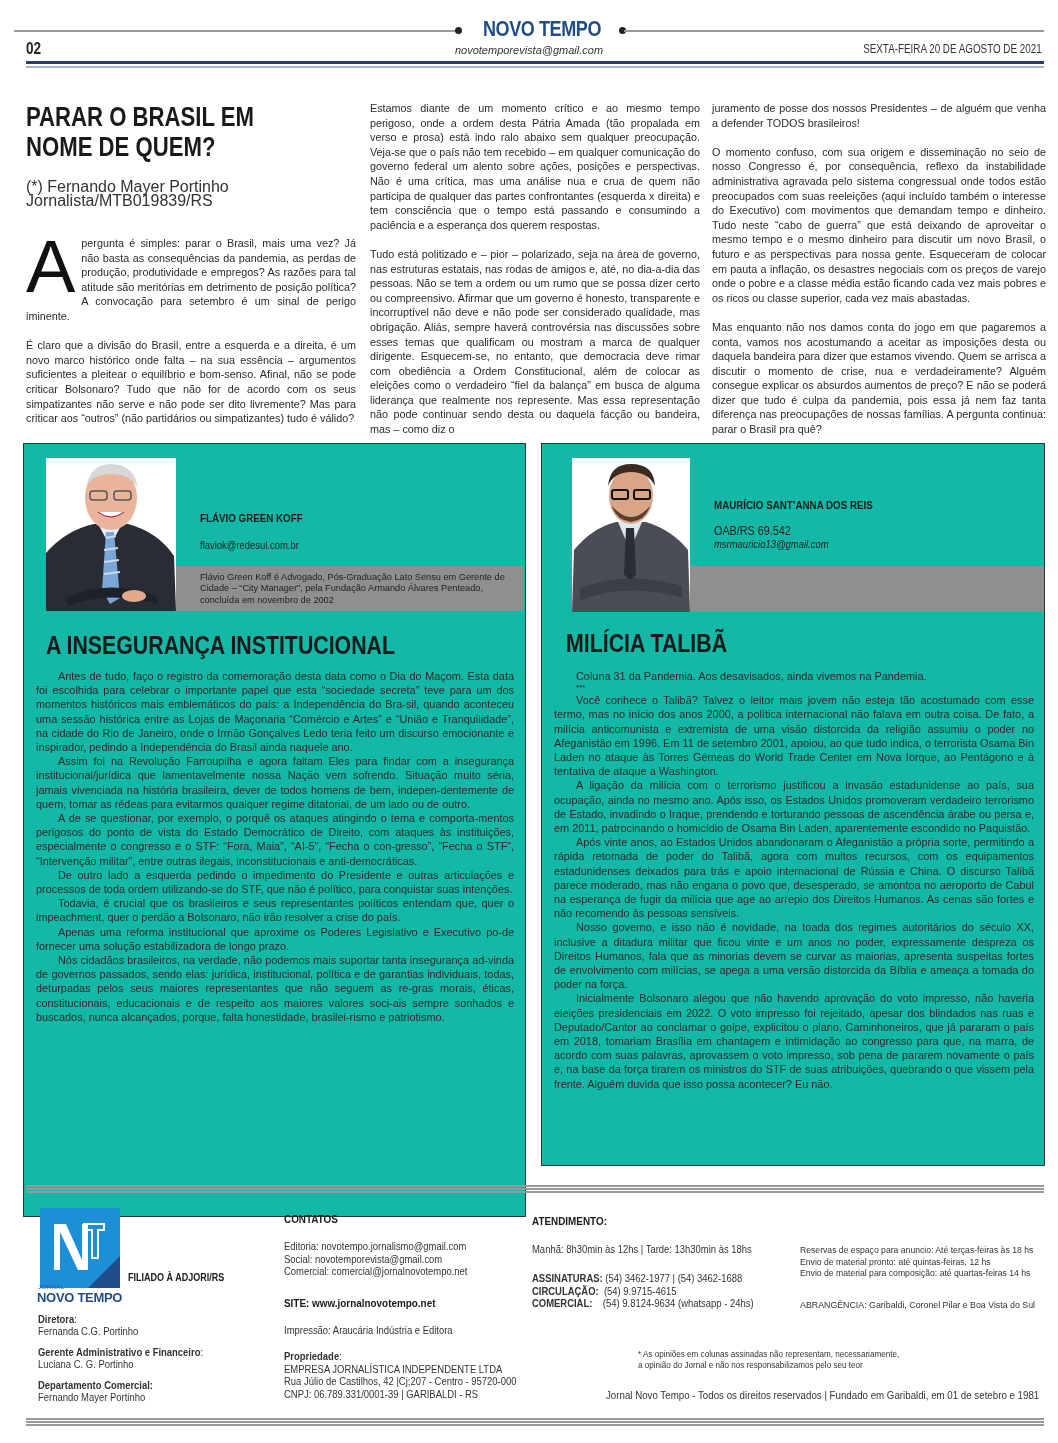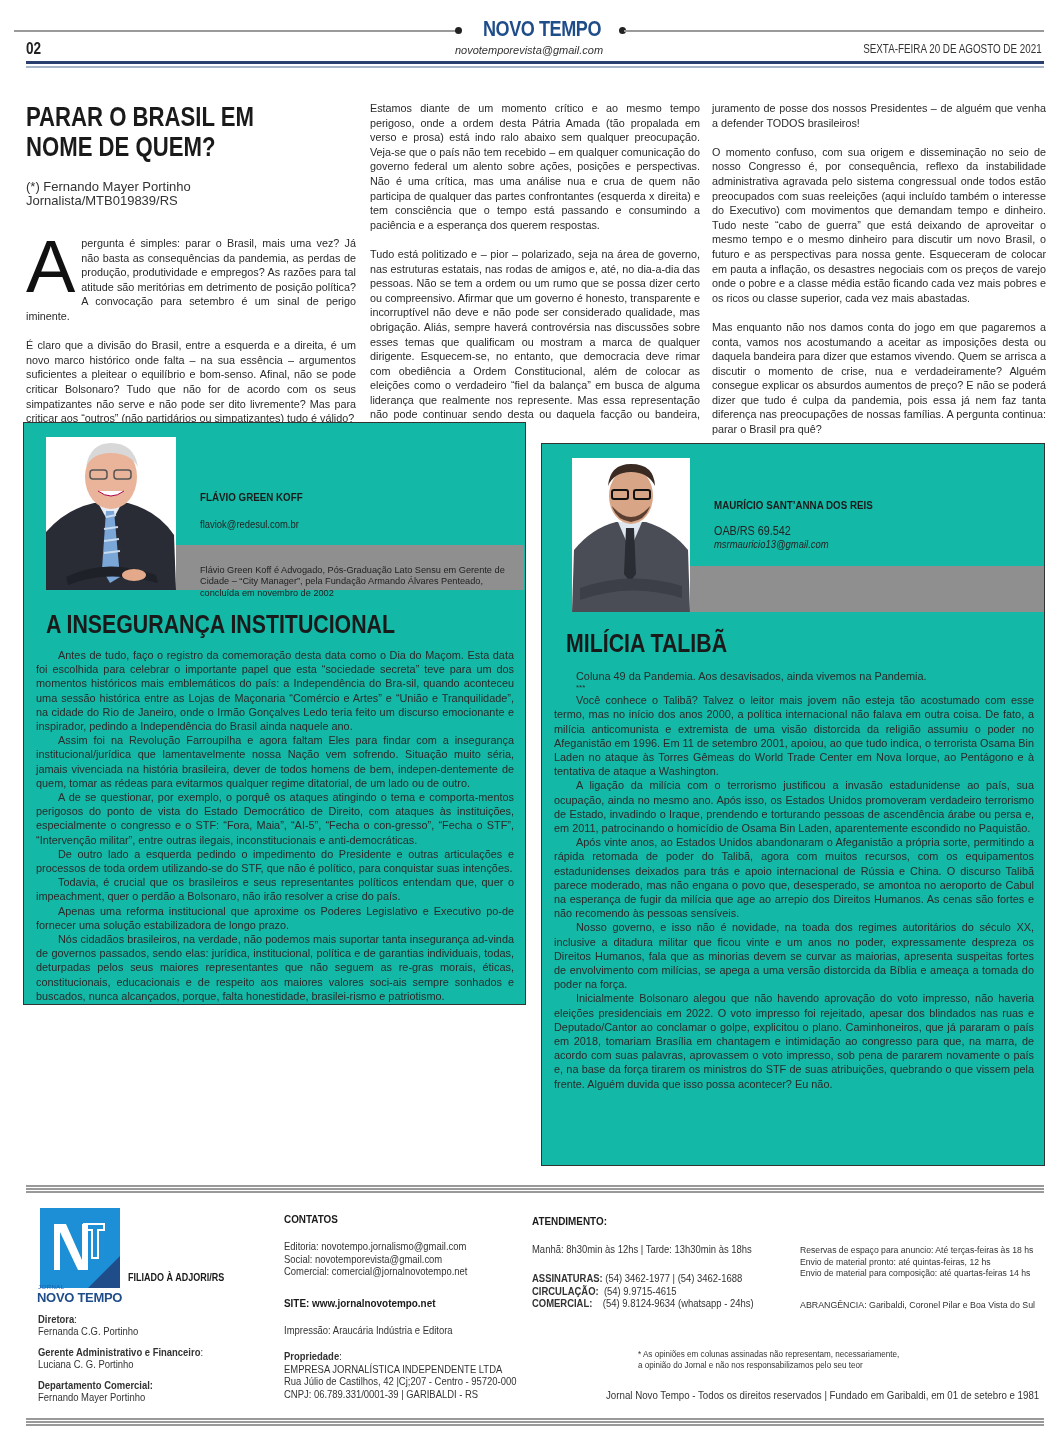--- a/index.html
+++ b/index.html
@@ -15,31 +15,31 @@
   .hdr-dot.r { left: 619px; }
   .brand { position: absolute; left: 468px; top: 16px; width: 148px; text-align: center; font-family: "Liberation Sans", sans-serif; font-weight: bold; font-size: 22px; color: #1f4d8a; letter-spacing: -0.5px; transform: scaleX(0.82); transform-origin: center; }
   .brand-email { position: absolute; left: 420px; top: 44px; width: 218px; text-align: center; font-style: italic; font-size: 11px; color: #333; }
   .page-num { position: absolute; left: 26px; top: 39px; font-size: 17px; font-weight: bold; color: #222; transform: scaleX(0.8); transform-origin: left; }
   .date { position: absolute; right: 16px; top: 42px; font-size: 12px; color: #333; transform: scaleX(0.82); transform-origin: right; }
   .hdr-rule1 { position: absolute; left: 26px; top: 61px; width: 1018px; height: 3px; background: #2b3f6e; }
   .hdr-rule2 { position: absolute; left: 26px; top: 66px; width: 1018px; height: 2px; background: #a8b4c8; }
 
   
   .art-title { position: absolute; left: 26px; top: 102px; width: 320px; font-size: 27px; line-height: 30px; font-weight: bold; color: #1a1a1a; transform: scaleX(0.82); transform-origin: left; white-space: nowrap; }
-  .byline { position: absolute; left: 26px; top: 180px; font-size: 13px; line-height: 14px; color: #333; }
+  .byline { position: absolute; left: 26px; top: 180px; font-size: 16px; line-height: 14px; color: #333; }
   .col { position: absolute; font-size: 10.8px; line-height: 14.6px; color: #2a2a2a; text-align: justify; margin-top: 8px; }
   .col p { margin-bottom: 14.6px; }
   .col1 { left: 26px; top: 228px; width: 330px; }
   .col2 { left: 370px; top: 93px; width: 330px; }
   .col3 { left: 712px; top: 93px; width: 334px; }
   .dropcap { float: left; font-size: 74px; line-height: 58px; font-weight: normal; color: #111; margin: 2px 6px 0 0; font-family: "Liberation Sans", sans-serif; }
 
   
   .box { position: absolute; border: 1.5px solid #333; background: #14b8a6; }
-  .box.left { left: 23px; top: 422px; width: 503px; height: 583px; }
+  .box.left { left: 23px; top: 443px; width: 503px; height: 774px; }
   .box.right { left: 541px; top: 443px; width: 504px; height: 723px; }
   .photo { position: absolute; }
   .bio-band { position: absolute; background: #8f8f8f; }
   .author-name { position: absolute; font-size: 11.5px; font-weight: bold; color: #1a1a1a; transform: scaleX(0.85); transform-origin: left; white-space: nowrap; }
   .author-mail { position: absolute; font-size: 10.5px; color: #222; transform: scaleX(0.9); transform-origin: left; white-space: nowrap; }
   .author-oab { position: absolute; font-size: 12px; color: #222; transform: scaleX(0.9); transform-origin: left; }
   .bio-text { position: absolute; font-size: 9.2px; line-height: 11.3px; color: #222; }
   .col-title { position: absolute; font-size: 26px; font-weight: bold; color: #1a1a1a; transform: scaleX(0.82); transform-origin: left; white-space: nowrap; }
   .body-text { position: absolute; font-size: 10.9px; line-height: 14.2px; color: #2a2a2a; text-align: justify; }
   .body-text p { text-indent: 22px; }
@@ -100,21 +100,21 @@
     <ellipse cx="65" cy="40" rx="26" ry="32" fill="#e9b49a"></ellipse>
     <path d="M40 30 Q44 6 65 6 Q88 6 92 30 Q84 16 65 16 Q46 16 40 30 Z" fill="#d8d8d8"></path>
     <rect x="44" y="33" width="17" height="9" rx="3" fill="none" stroke="#555" stroke-width="1.5"></rect>
     <rect x="68" y="33" width="17" height="9" rx="3" fill="none" stroke="#555" stroke-width="1.5"></rect>
     <path d="M52 54 Q65 64 78 54" fill="#fff" stroke="#a04" stroke-width="1"></path>
     <path d="M20 140 Q60 120 110 138 L112 146 Q60 132 22 148 Z" fill="#1f2129"></path>
     <ellipse cx="88" cy="138" rx="12" ry="6" fill="#e4a98a"></ellipse>
   </svg>
   <div class="author-name" style="left:176px; top:68px;">FLÁVIO GREEN KOFF</div>
   <div class="author-mail" style="left:176px; top:95px;">flaviok@redesul.com.br</div>
-  <div class="bio-text" style="left:176px; top:128px; width:316px;margin-top:14px;">Flávio Green Koff é Advogado, Pós-Graduação Lato Sensu em Gerente de Cidade – “City Manager”, pela Fundação Armando Álvares Penteado, concluída em novembro de 2002</div>
+  <div class="bio-text" style="left:176px; top:128px; width:316px;">Flávio Green Koff é Advogado, Pós-Graduação Lato Sensu em Gerente de Cidade – “City Manager”, pela Fundação Armando Álvares Penteado, concluída em novembro de 2002</div>
   <div class="col-title" style="left:22px; top:186px;">A INSEGURANÇA INSTITUCIONAL</div>
   <div class="body-text" style="left:12px; top:225px; width:478px;">
     <p>Antes de tudo, faço o registro da comemoração desta data como o Dia do Maçom. Esta data foi escolhida para celebrar o importante papel que esta “sociedade secreta” teve para um dos momentos históricos mais emblemáticos do país: a Independência do Bra-sil, quando aconteceu uma sessão histórica entre as Lojas de Maçonaria “Comércio e Artes” e “União e Tranquilidade”, na cidade do Rio de Janeiro, onde o Irmão Gonçalves Ledo teria feito um discurso emocionante e inspirador, pedindo a Independência do Brasil ainda naquele ano.</p>
     <p>Assim foi na Revolução Farroupilha e agora faltam Eles para findar com a insegurança institucional/jurídica que lamentavelmente nossa Nação vem sofrendo. Situação muito séria, jamais vivenciada na história brasileira, dever de todos homens de bem, indepen-dentemente de quem, tomar as rédeas para evitarmos qualquer regime ditatorial, de um lado ou de outro.</p>
     <p>A de se questionar, por exemplo, o porquê os ataques atingindo o tema e comporta-mentos perigosos do ponto de vista do Estado Democrático de Direito, com ataques às instituições, especialmente o congresso e o STF: “Fora, Maia”, “AI-5”, “Fecha o con-gresso”, “Fecha o STF”, “Intervenção militar”, entre outras ilegais, inconstitucionais e anti-democráticas.</p>
     <p>De outro lado a esquerda pedindo o impedimento do Presidente e outras articulações e processos de toda ordem utilizando-se do STF, que não é político, para conquistar suas intenções.</p>
     <p>Todavia, é crucial que os brasileiros e seus representantes políticos entendam que, quer o impeachment, quer o perdão a Bolsonaro, não irão resolver a crise do país.</p>
     <p>Apenas uma reforma institucional que aproxime os Poderes Legislativo e Executivo po-de fornecer uma solução estabilizadora de longo prazo.</p>
     <p>Nós cidadãos brasileiros, na verdade, não podemos mais suportar tanta insegurança ad-vinda de governos passados, sendo elas: jurídica, institucional, política e de garantias individuais, todas, deturpadas pelos seus maiores representantes que não seguem as re-gras morais, éticas, constitucionais, educacionais e de respeito aos maiores valores soci-ais sempre sonhados e buscados, nunca alcançados, porque, falta honestidade, brasilei-rismo e patriotismo.</p>
   </div>
@@ -132,21 +132,21 @@
     <path d="M40 48 Q59 70 78 48 Q74 62 59 64 Q44 62 40 48 Z" fill="#5a3f30"></path>
     <rect x="40" y="32" width="16" height="9" rx="2" fill="none" stroke="#111" stroke-width="2"></rect>
     <rect x="62" y="32" width="16" height="9" rx="2" fill="none" stroke="#111" stroke-width="2"></rect>
     <path d="M8 130 Q58 112 110 128 L110 140 Q58 124 8 142 Z" fill="#3c3f47"></path>
   </svg>
   <div class="author-name" style="left:172px; top:55px;">MAURÍCIO SANT’ANNA DOS REIS</div>
   <div class="author-oab" style="left:172px; top:80px;">OAB/RS 69.542</div>
   <div class="author-mail" style="left:172px; top:94px; font-style:italic;">msrmauricio13@gmail.com</div>
   <div class="col-title" style="left:24px; top:184px;">MILÍCIA TALIBÃ</div>
   <div class="body-text" style="left:12px; top:225px; width:480px;">
-    <p>Coluna 49 da Pandemia. Aos desavisados, ainda vivemos na Pandemia.</p>
+    <p>Coluna 31 da Pandemia. Aos desavisados, ainda vivemos na Pandemia.</p>
     <p style="font-size:8px; line-height:10px;">***</p>
     <p>Você conhece o Talibã? Talvez o leitor mais jovem não esteja tão acostumado com esse termo, mas no início dos anos 2000, a política internacional não falava em outra coisa. De fato, a milícia anticomunista e extremista de uma visão distorcida da religião assumiu o poder no Afeganistão em 1996. Em 11 de setembro 2001, apoiou, ao que tudo indica, o terrorista Osama Bin Laden no ataque às Torres Gêmeas do World Trade Center em Nova Iorque, ao Pentágono e à tentativa de ataque a Washington.</p>
     <p>A ligação da milícia com o terrorismo justificou a invasão estadunidense ao país, sua ocupação, ainda no mesmo ano. Após isso, os Estados Unidos promoveram verdadeiro terrorismo de Estado, invadindo o Iraque, prendendo e torturando pessoas de ascendência árabe ou persa e, em 2011, patrocinando o homicídio de Osama Bin Laden, aparentemente escondido no Paquistão.</p>
     <p>Após vinte anos, ao Estados Unidos abandonaram o Afeganistão a própria sorte, permitindo a rápida retomada de poder do Talibã, agora com muitos recursos, com os equipamentos estadunidenses deixados para trás e apoio internacional de Rússia e China. O discurso Talibã parece moderado, mas não engana o povo que, desesperado, se amontoa no aeroporto de Cabul na esperança de fugir da milícia que age ao arrepio dos Direitos Humanos. As cenas são fortes e não recomendo às pessoas sensíveis.</p>
     <p>Nosso governo, e isso não é novidade, na toada dos regimes autoritários do século XX, inclusive a ditadura militar que ficou vinte e um anos no poder, expressamente despreza os Direitos Humanos, fala que as minorias devem se curvar as maiorias, apresenta suspeitas fortes de envolvimento com milícias, se apega a uma versão distorcida da Bíblia e ameaça a tomada do poder na força.</p>
     <p>Inicialmente Bolsonaro alegou que não havendo aprovação do voto impresso, não haveria eleições presidenciais em 2022. O voto impresso foi rejeitado, apesar dos blindados nas ruas e Deputado/Cantor ao conclamar o golpe, explicitou o plano. Caminhoneiros, que já pararam o país em 2018, tomariam Brasília em chantagem e intimidação ao congresso para que, na marra, de acordo com suas palavras, aprovassem o voto impresso, sob pena de pararem novamente o país e, na base da força tirarem os ministros do STF de suas atribuições, quebrando o que vissem pela frente. Alguém duvida que isso possa acontecer? Eu não.</p>
   </div>
 </div>
 
 <div class="ft-rule" style="top:1185px;"></div>

